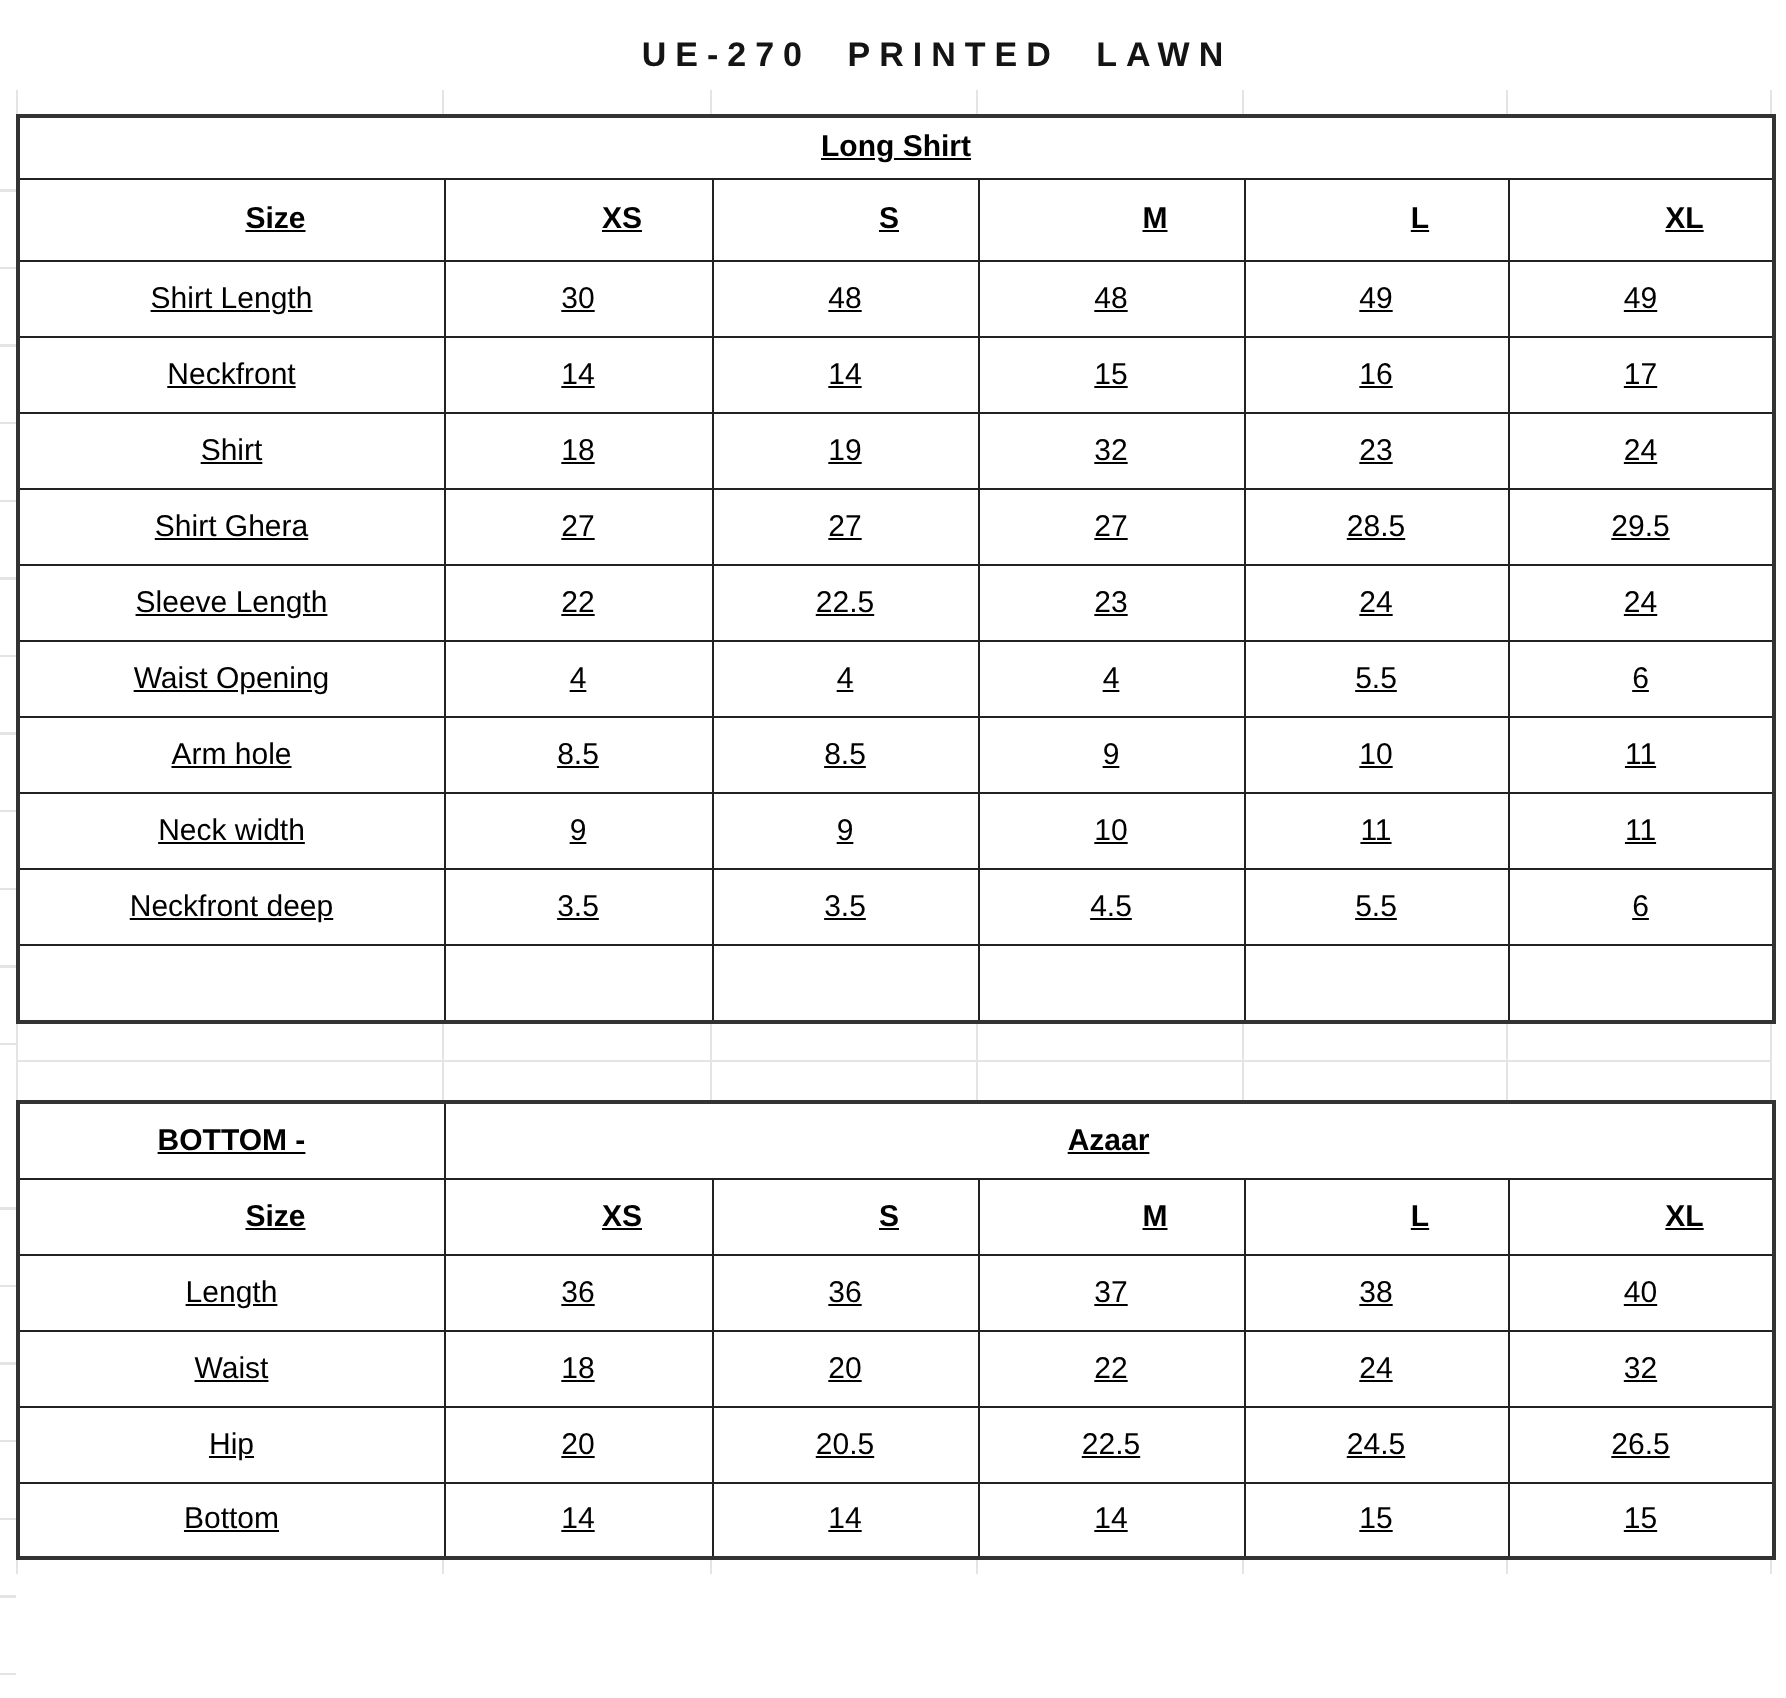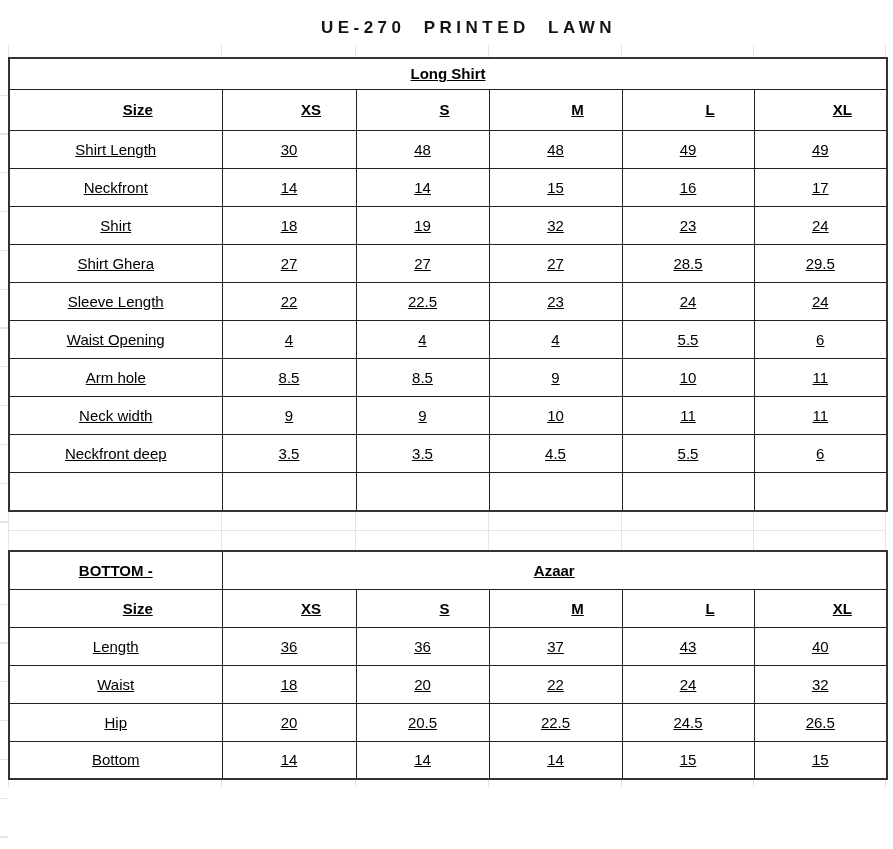--- a/index.html
+++ b/index.html
@@ -246,21 +246,21 @@
           <th>S</th>
           <th>M</th>
           <th>L</th>
           <th>XL</th>
         </tr>
         <tr class="data-row">
           <td>Length</td>
           <td>36</td>
           <td>36</td>
           <td>37</td>
-          <td>43</td>
+          <td>38</td>
           <td>40</td>
         </tr>
         <tr class="data-row">
           <td>Waist</td>
           <td>18</td>
           <td>20</td>
           <td>22</td>
           <td>24</td>
           <td>32</td>
         </tr>

